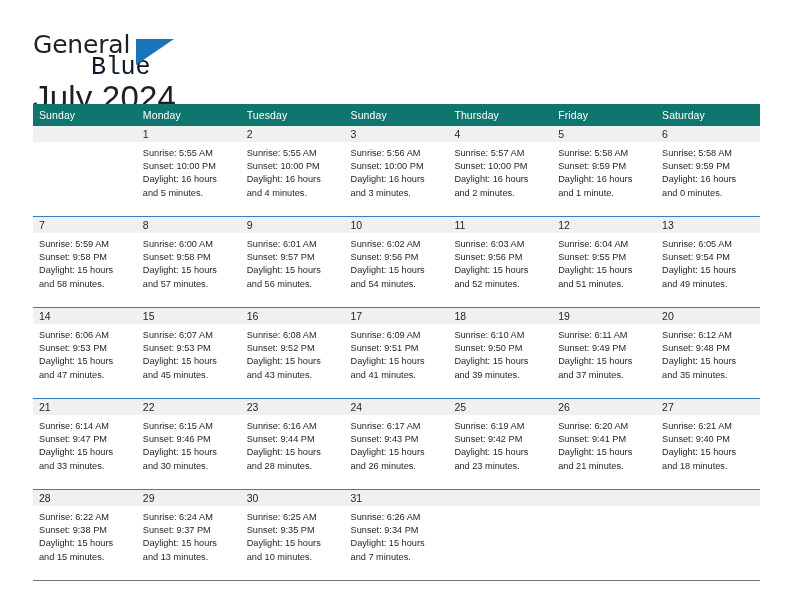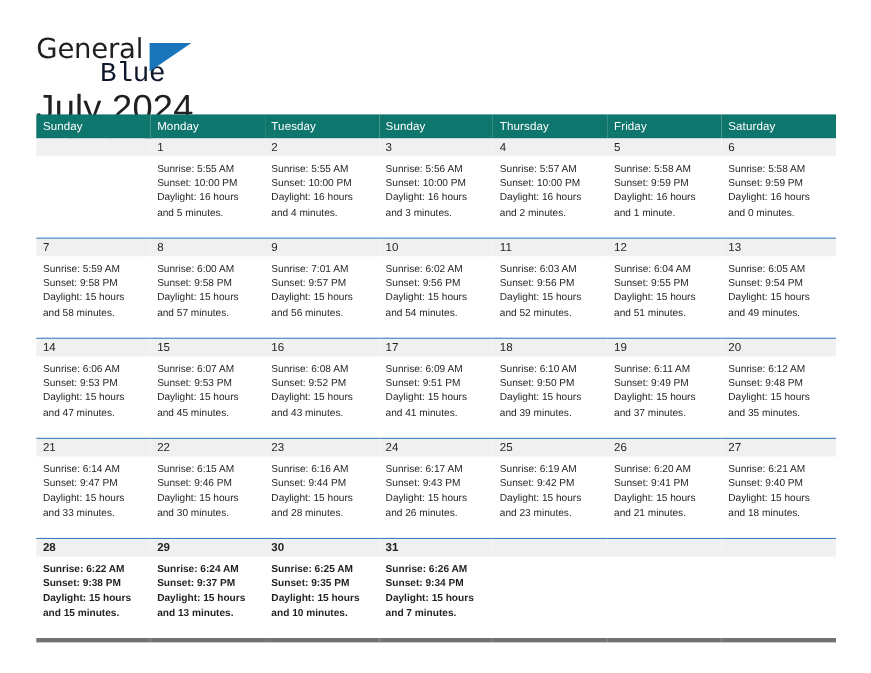--- a/index.html
+++ b/index.html
@@ -119,22 +119,21 @@
     padding: 0;
     border: none;
     height: 90px;
     width: 103.85px;
     background: #ffffff;
   }
   .week-row td {
     border-bottom: 1px solid #3a7ebf;
   }
   .week-row:last-child td {
-    border-bottom: 4px solid #737373;
-    font-weight: bold;
+    border-bottom: 1px solid #737373;
   }
 
   .daynum-strip {
     background: #f0f0f0;
     height: 16px;
     line-height: 16px;
     font-size: 10.5px;
     color: #231f20;
     padding-left: 6px;
     box-sizing: border-box;
@@ -268,21 +267,21 @@
             <div class="cell-body">
               <span class="cell-line">Sunrise: 6:00 AM</span>
               <span class="cell-line">Sunset: 9:58 PM</span>
               <span class="cell-line">Daylight: 15 hours</span>
               <span class="cell-line">and 57 minutes.</span>
             </div>
           </td>
           <td>
             <div class="daynum-strip">9</div>
             <div class="cell-body">
-              <span class="cell-line">Sunrise: 7:01 AM</span>
+              <span class="cell-line">Sunrise: 6:01 AM</span>
               <span class="cell-line">Sunset: 9:57 PM</span>
               <span class="cell-line">Daylight: 15 hours</span>
               <span class="cell-line">and 56 minutes.</span>
             </div>
           </td>
           <td>
             <div class="daynum-strip">10</div>
             <div class="cell-body">
               <span class="cell-line">Sunrise: 6:02 AM</span>
               <span class="cell-line">Sunset: 9:56 PM</span>

